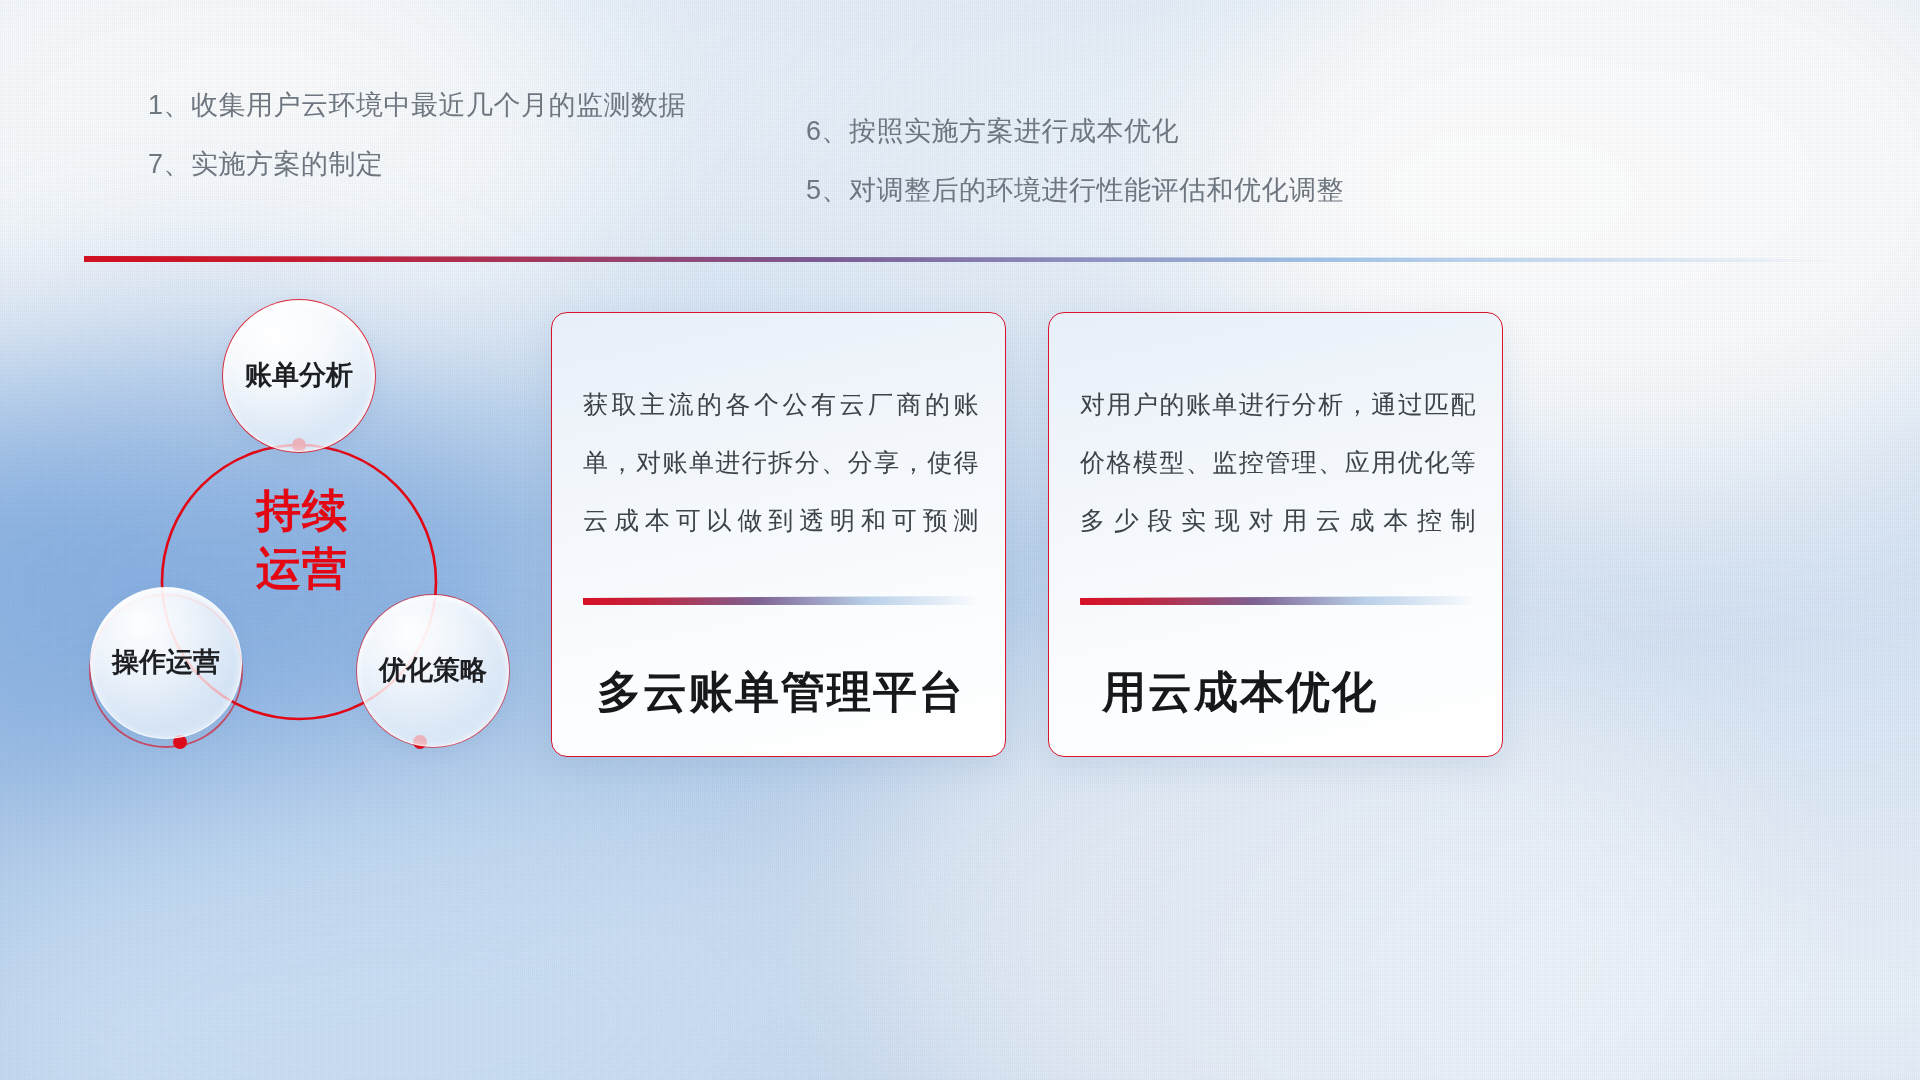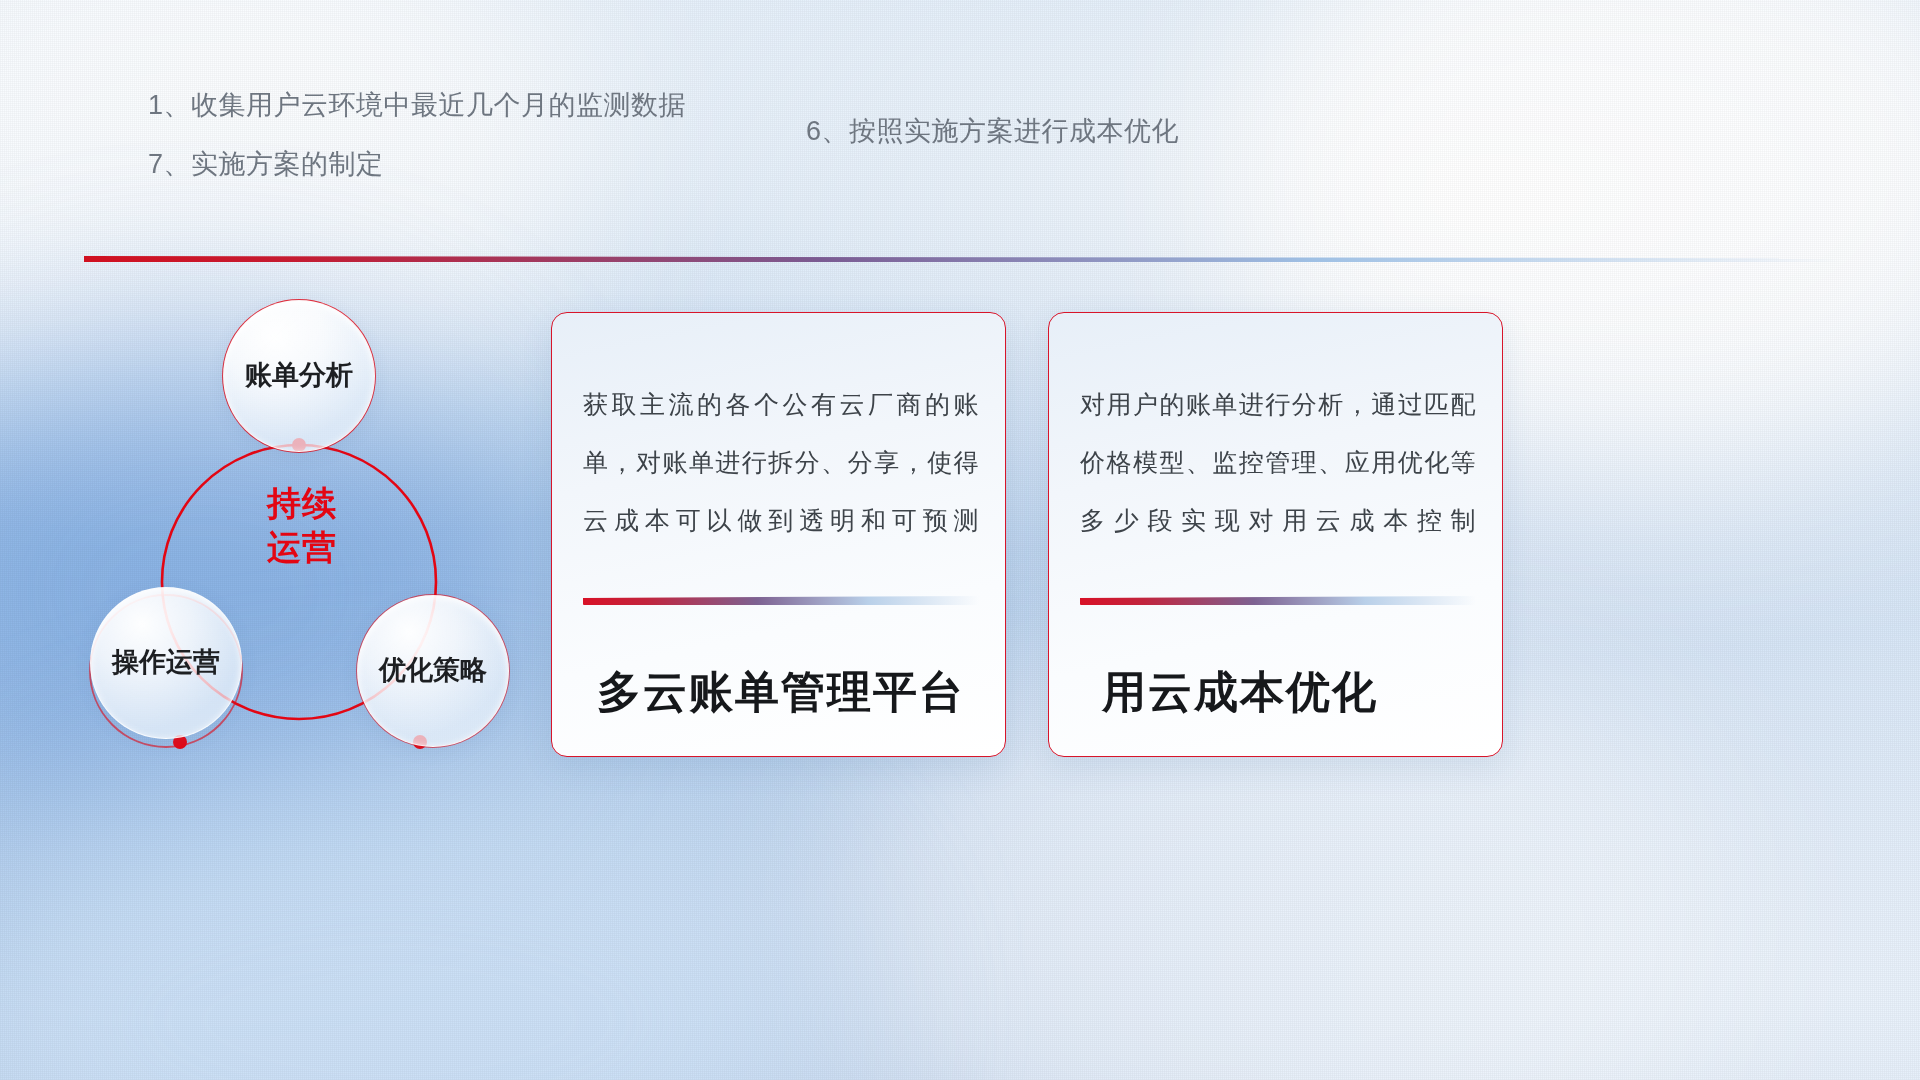--- a/index.html
+++ b/index.html
@@ -70,21 +70,21 @@
     display:flex; flex-direction:row; align-items:center; justify-content:center;
     color:#1d1f22; font-weight:700; font-size:27px; line-height:1.30;
     text-align:center;
   }
   .b-top{ left:148px; top:8px; width:152px; height:152px; }
   .b-left{ left:15px; top:295px; width:152px; height:152px; }
   .b-right{ left:282px; top:303px; width:152px; height:152px;text-align:right; }
   .center-label{
     position:absolute; left:152px; top:190px; width:150px;
     text-align:center; color:#e30613; font-weight:800;
-    font-size:34px; line-height:1.28; letter-spacing:1px;
+    font-size:45px; line-height:1.28; letter-spacing:1px;
   }
 
   
   .card{
     position:absolute; top:312px; width:455px; height:445px;
     border-radius:16px;
     border:1.6px solid #d8152a;
     background:linear-gradient(168deg,#e7eff8 0%,#f2f6fb 34%,#fafcfe 68%,#ffffff 100%);
     box-shadow:0 10px 30px rgba(80,120,170,.13);
     overflow:hidden;
@@ -124,20 +124,21 @@
 
 <div id="stage">
 
   <div class="steps-col steps-left">
     <div class="step">1、收集用户云环境中最近几个月的监测数据</div>
     <div class="step">7、实施方案的制定</div>
   </div>
 
   <div class="steps-col steps-right">
     <div class="step">6、按照实施方案进行成本优化</div>
+    <div class="step">5、对调整后的环境进行性能评估和优化调整</div>
   </div>
 
   <div class="top-rule"></div>
 
   <div class="venn">
     <svg viewBox="0 0 480 480">
       <circle cx="224" cy="290" r="137" fill="none" stroke="#e30613" stroke-width="2.6"></circle>
       <circle cx="224" cy="84" r="76" fill="none" stroke="#e30613" stroke-width="1.9" opacity=".82"></circle>
       <circle cx="91" cy="379" r="76" fill="none" stroke="#e30613" stroke-width="1.9" opacity=".62"></circle>
       <circle cx="358" cy="379" r="76" fill="none" stroke="#e30613" stroke-width="1.9" opacity=".62"></circle>

